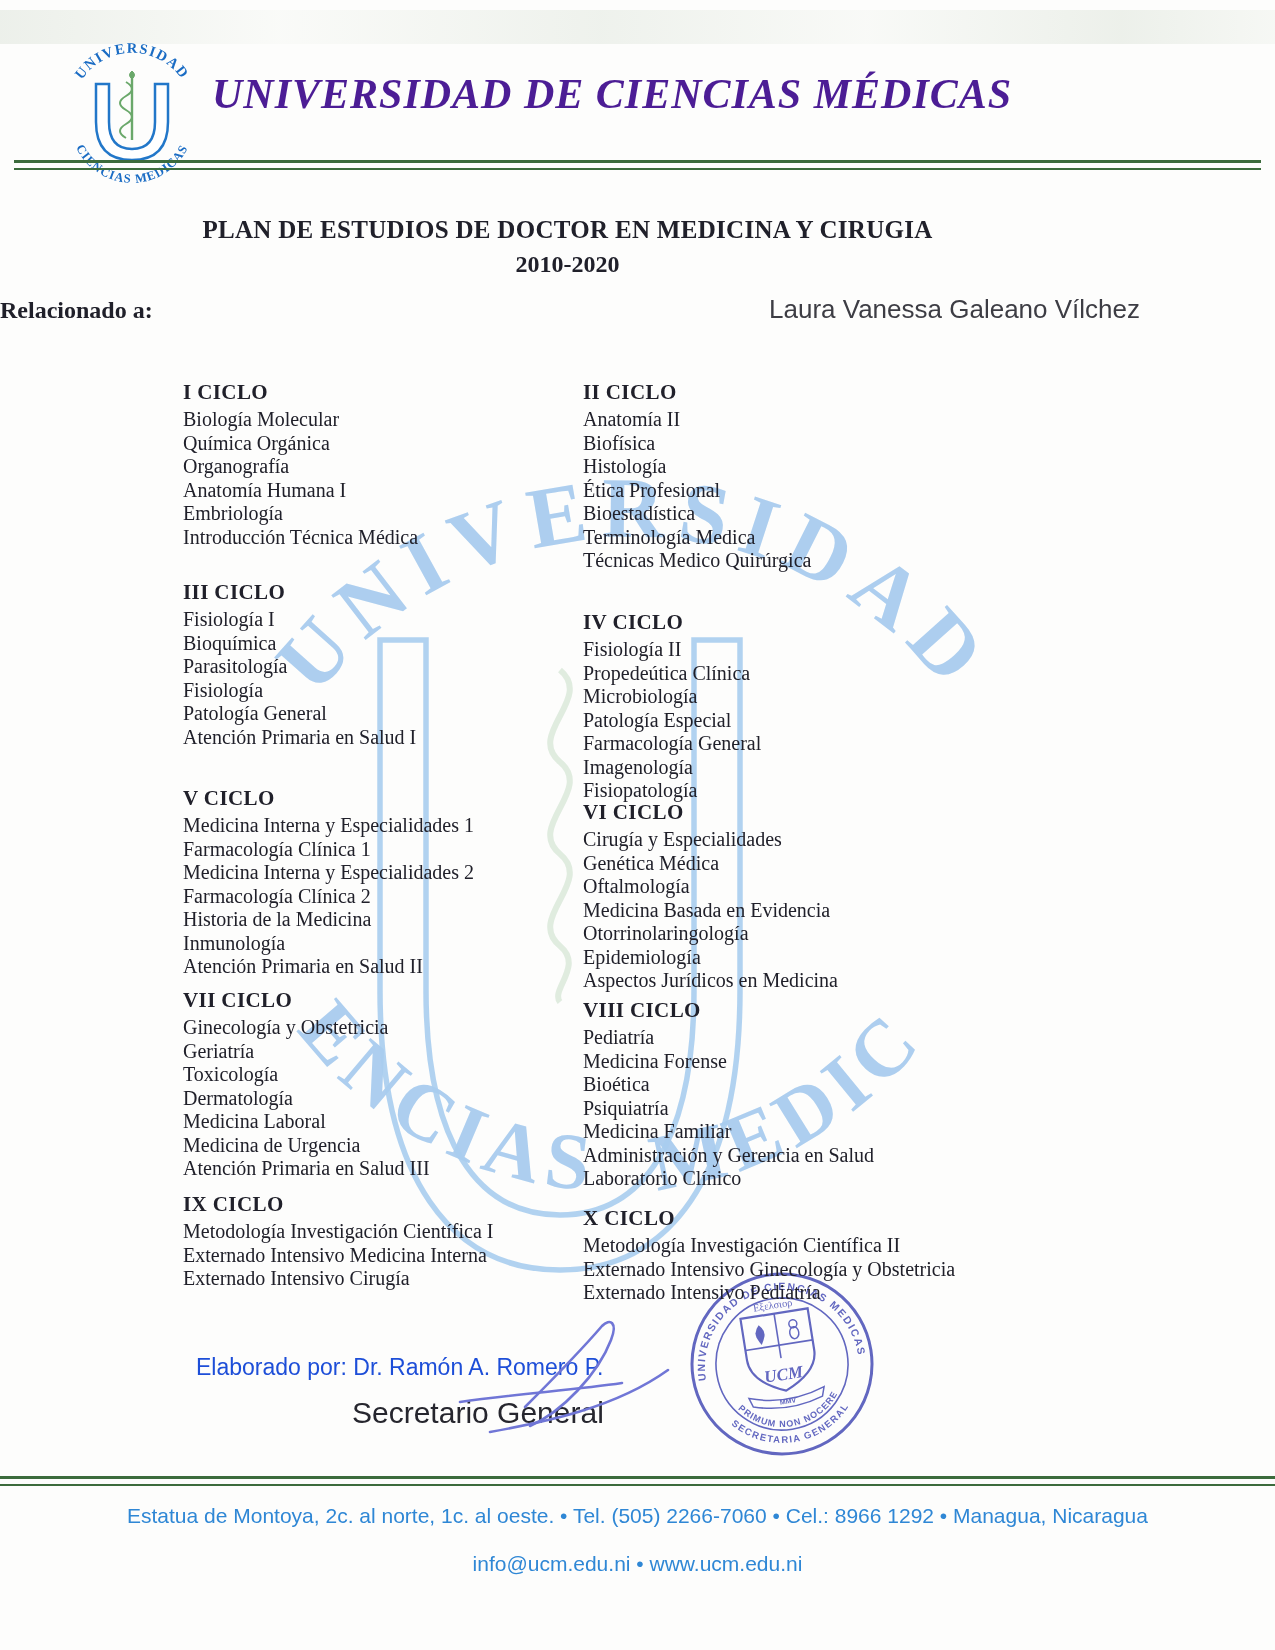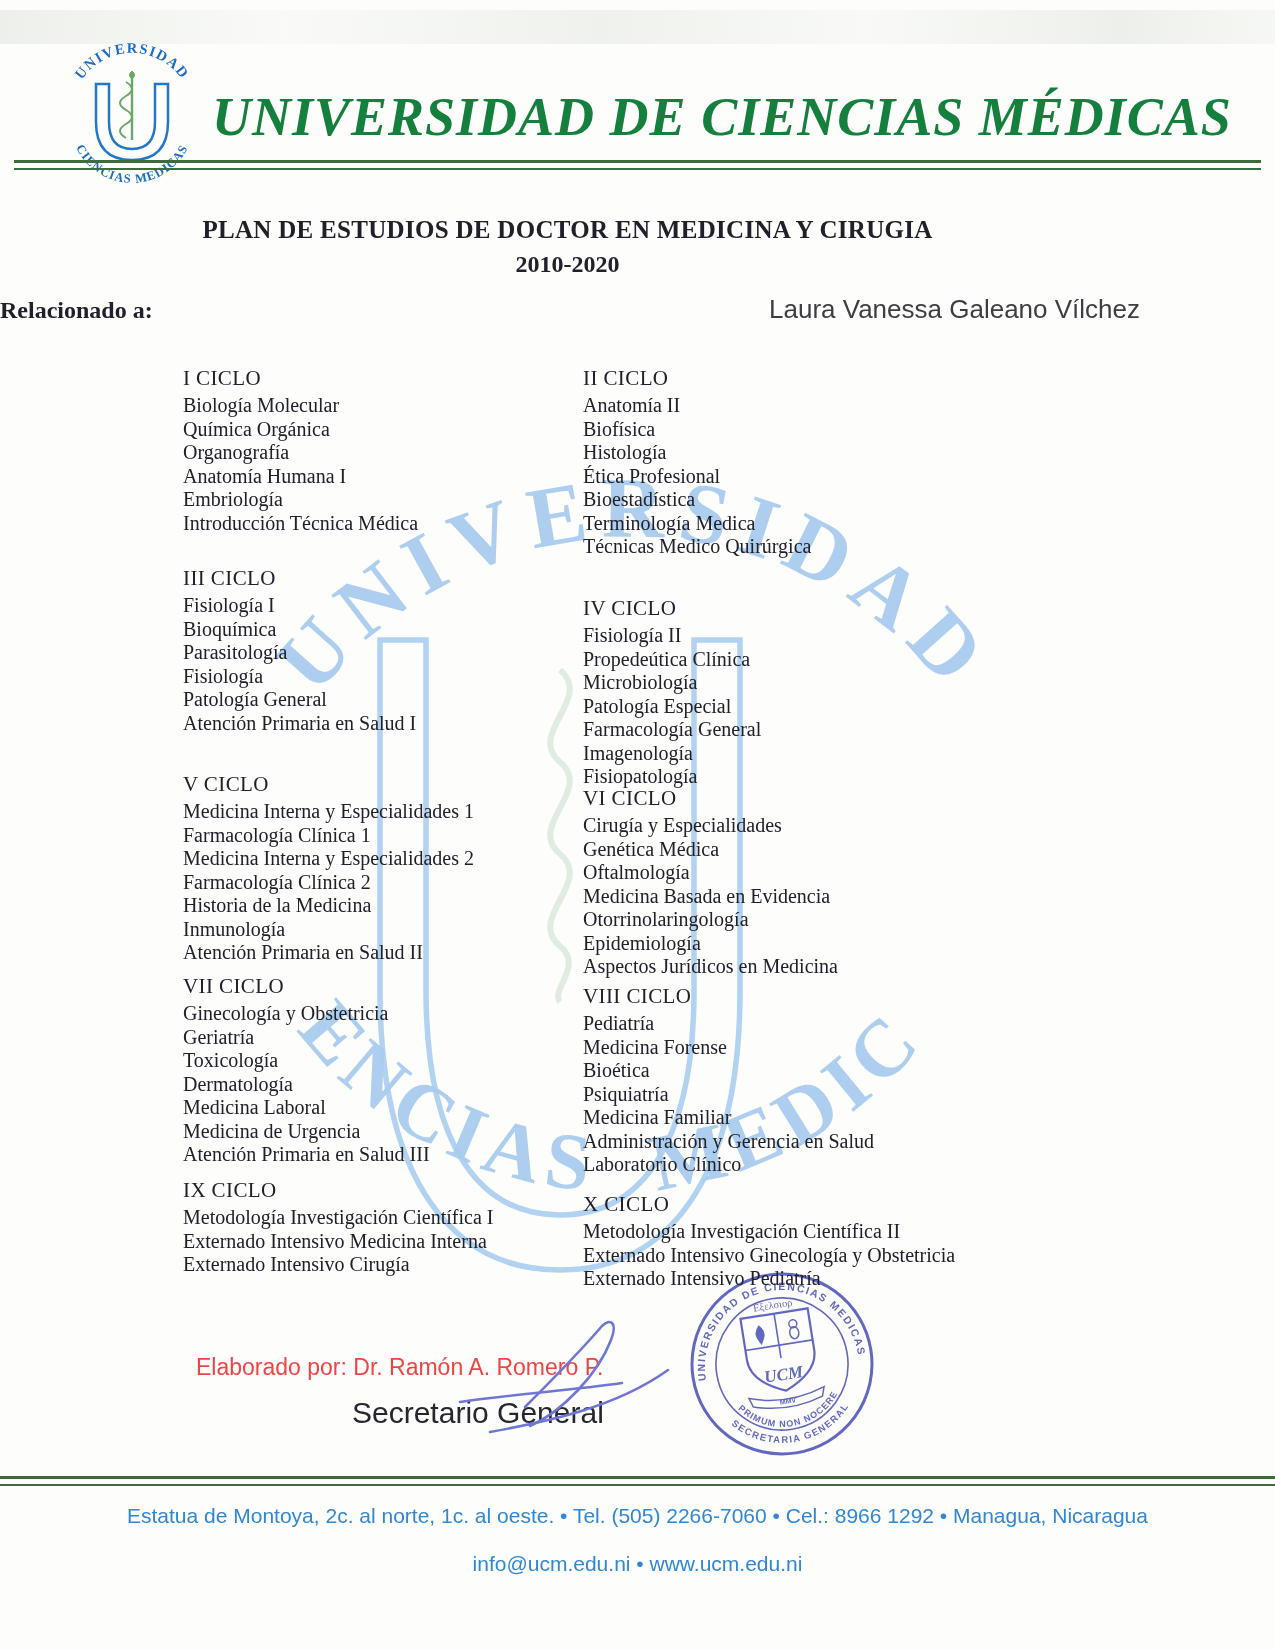--- a/index.html
+++ b/index.html
@@ -10,55 +10,55 @@
     font-family:"Liberation Serif",serif;color:#20202a;
   }
   
   .scan-band{
     position:absolute;top:10px;left:0;width:100%;height:34px;
     background:linear-gradient(90deg,rgba(198,210,193,.30),rgba(225,232,220,.12) 22%,rgba(200,212,196,.28) 47%,rgba(222,230,218,.14) 68%,rgba(198,210,193,.30) 88%,rgba(215,224,210,.18));
   }
   
   .logo{position:absolute;left:56px;top:38px;width:152px;height:146px;}
   .uni-name{
-    position:absolute;left:212px;top:86px;width:1010px;
-    font-size:54px;font-weight:bold;font-style:italic;letter-spacing:1px;
-    color:#15803d;white-space:nowrap;
+    position:absolute;left:212px;top:70px;width:1010px;
+    font-size:42px;font-weight:bold;font-style:italic;letter-spacing:1px;
+    color:#4c1d95;white-space:nowrap;
   }
   .rule-green{
     position:absolute;left:14px;right:14px;top:160px;height:5px;
     border-top:3px solid #3c6b3c;border-bottom:2px solid #3c6b3c;
   }
   
   .doc-title{position:absolute;left:0;top:216px;width:1135px;text-align:center;}
   .doc-title .t1{font-size:25px;font-weight:bold;letter-spacing:.3px;}
   .doc-title .t2{font-size:24px;font-weight:bold;margin-top:7px;}
   .related{
     position:absolute;left:0;top:294px;width:1140px;
     display:flex;justify-content:space-between;align-items:baseline;gap:34px;
   }
   .related .lbl{font-size:24px;font-weight:bold;}
   .related .name{font-family:"Liberation Sans",sans-serif;font-size:26px;color:#3d3d44;}
   
   .watermark{position:absolute;left:250px;top:430px;width:780px;height:900px;z-index:0;}
   
   #cycles{position:absolute;left:0;top:0;width:100%;height:100%;z-index:2;}
   .cycle{position:absolute;width:395px;}
-  .cycle h3{font-size:21px;font-weight:normal;margin:0 0 3px 0;letter-spacing:.4px;}
+  .cycle h3{font-size:21px;font-weight:bold;margin:14px 0 3px 0;letter-spacing:.4px;}
   .cycle ul{margin:0;padding:0;list-style:none;}
   .cycle li{font-size:20px;line-height:23.5px;}
   .pos-1{left:183px;top:366px;}  .pos-2{left:583px;top:366px;}
   .pos-3{left:183px;top:566px;}  .pos-4{left:583px;top:596px;}
   .pos-5{left:183px;top:772px;}  .pos-6{left:583px;top:786px;}
   .pos-7{left:183px;top:974px;}  .pos-8{left:583px;top:984px;}
   .pos-9{left:183px;top:1178px;} .pos-10{left:583px;top:1192px;}
   
   .prepared{
     position:absolute;left:196px;top:1354px;z-index:2;
-    font-family:"Liberation Sans",sans-serif;font-size:23px;color:#ef4444;
+    font-family:"Liberation Sans",sans-serif;font-size:23px;color:#1d4ed8;
   }
   .role{
     position:absolute;left:352px;top:1396px;z-index:2;
     font-family:"Liberation Sans",sans-serif;font-size:30px;color:#26262e;
   }
   .signature{position:absolute;left:430px;top:1312px;width:260px;height:150px;z-index:3;}
   .seal{position:absolute;left:686px;top:1268px;width:192px;height:192px;z-index:1;transform:rotate(-9deg);opacity:.88;}
   
   .rule-green-bottom{
     position:absolute;left:0;right:0;top:1476px;height:5px;

